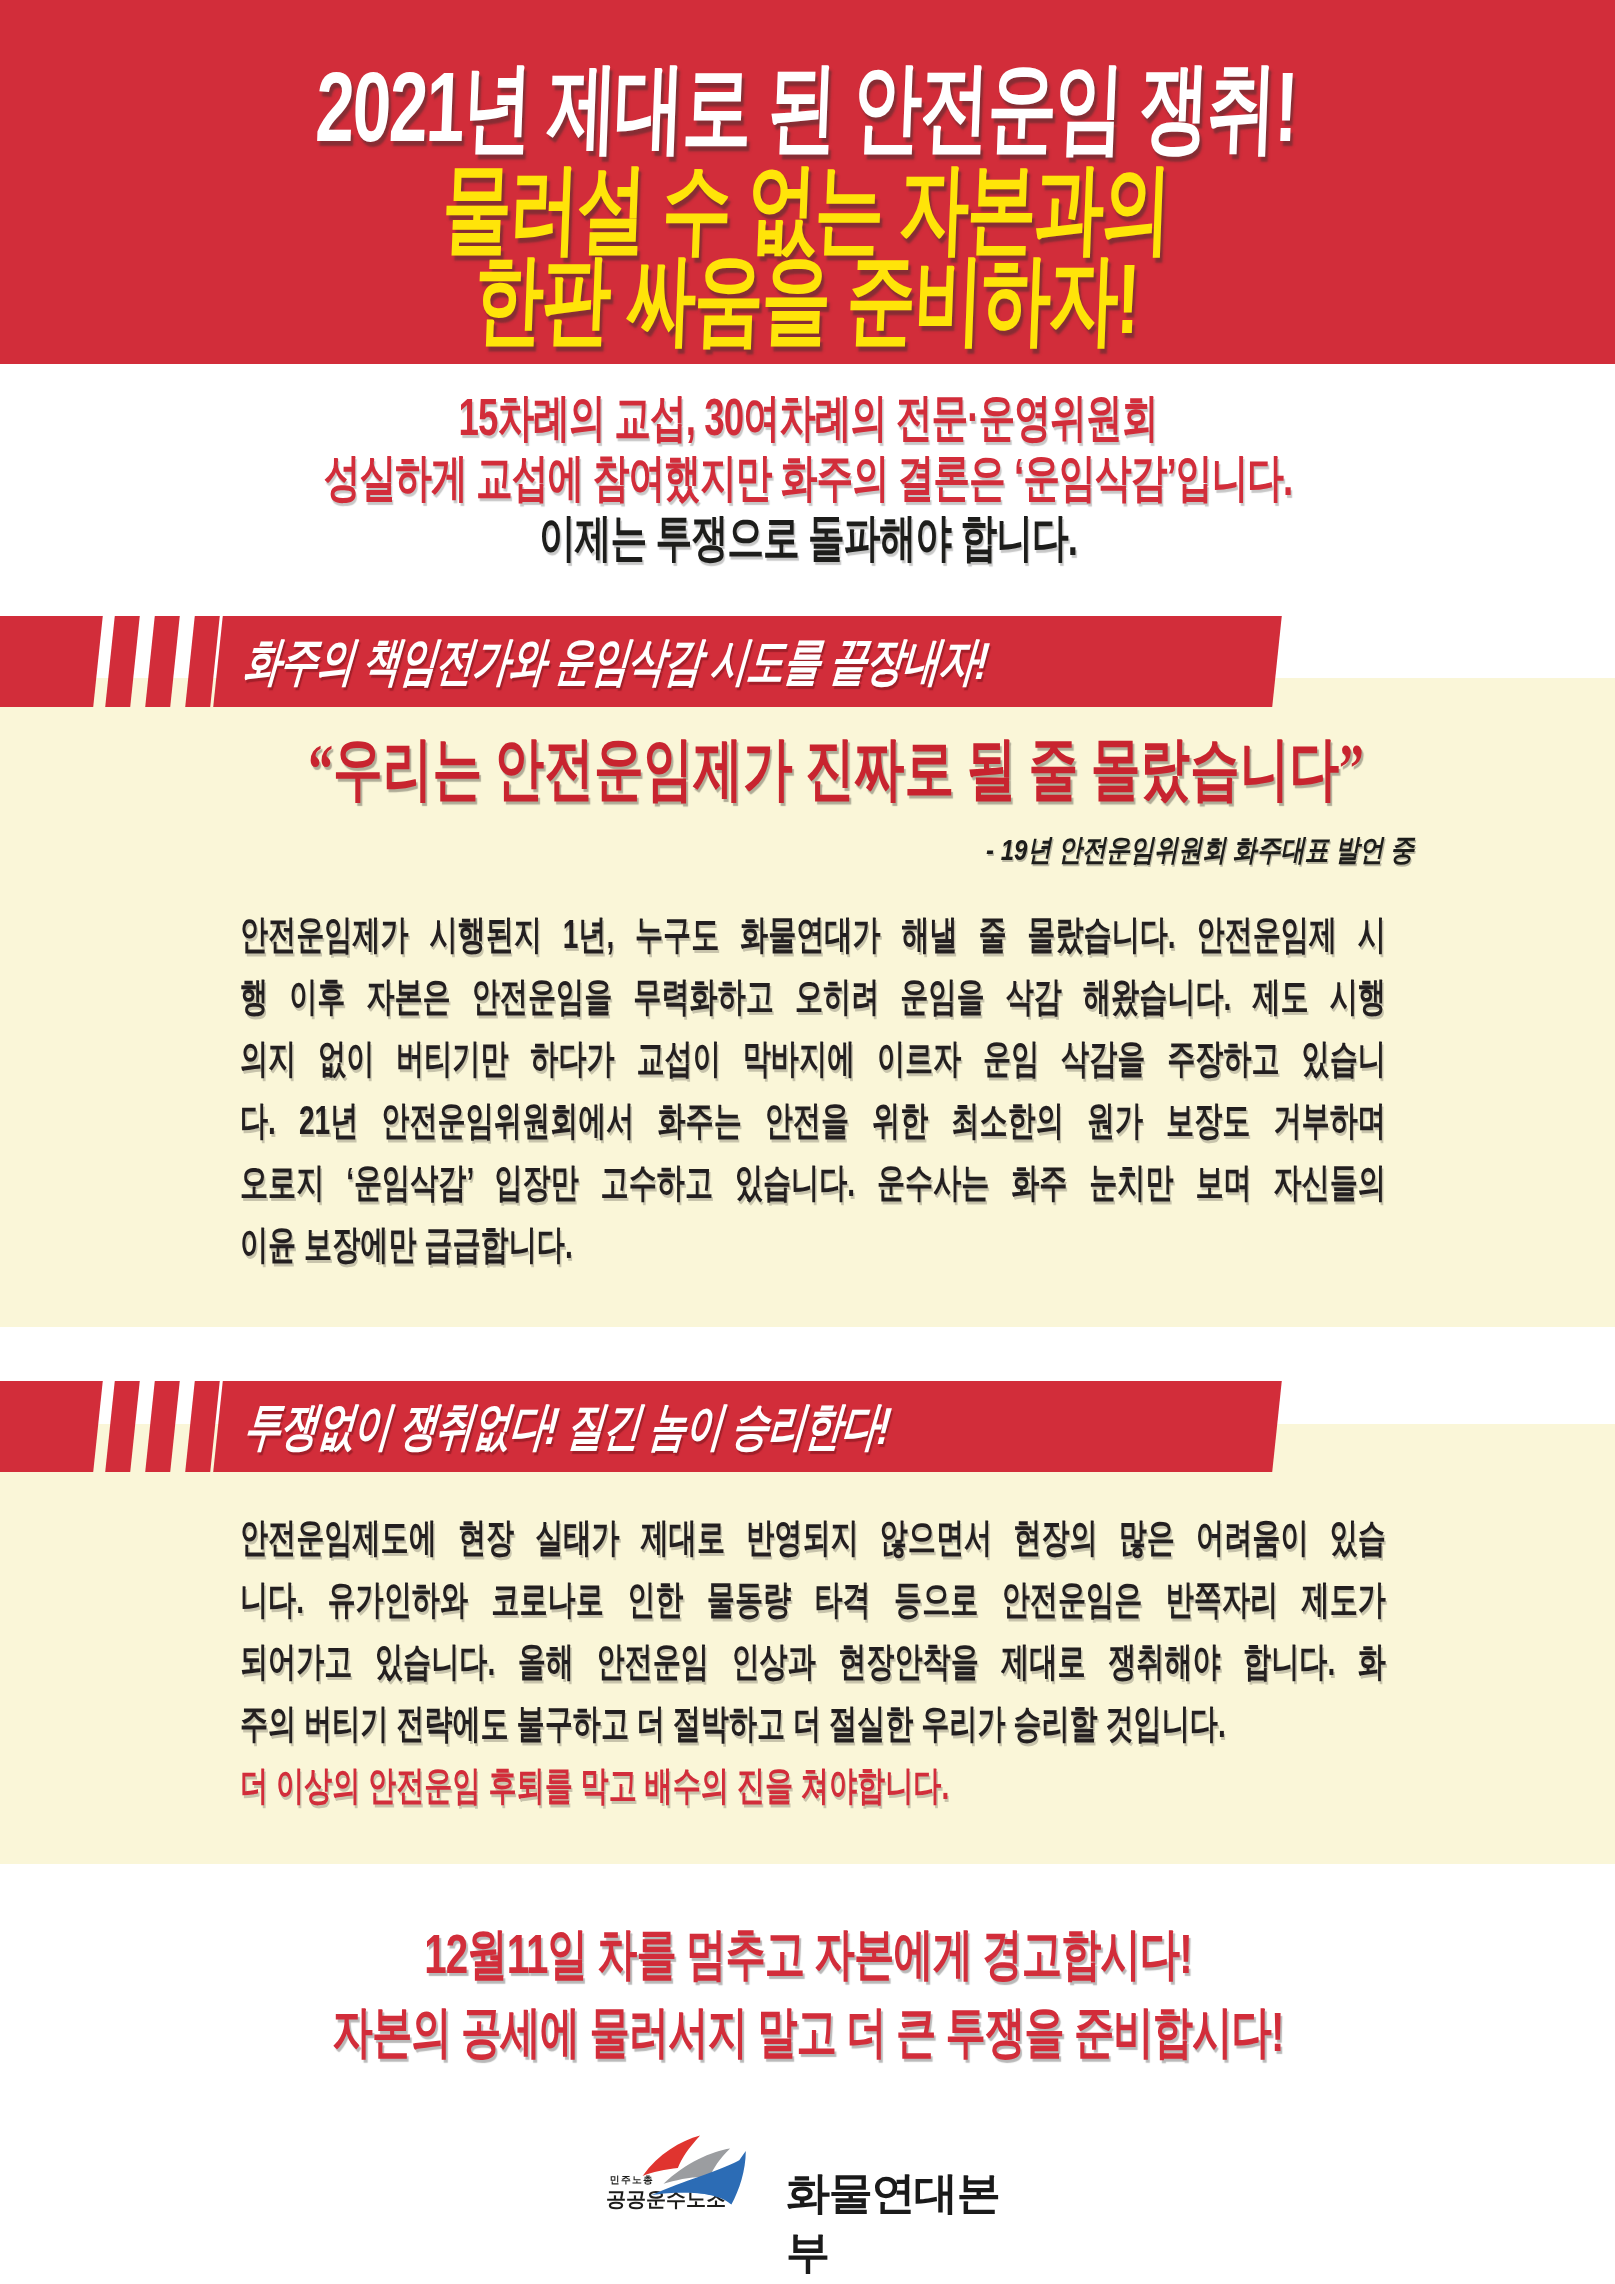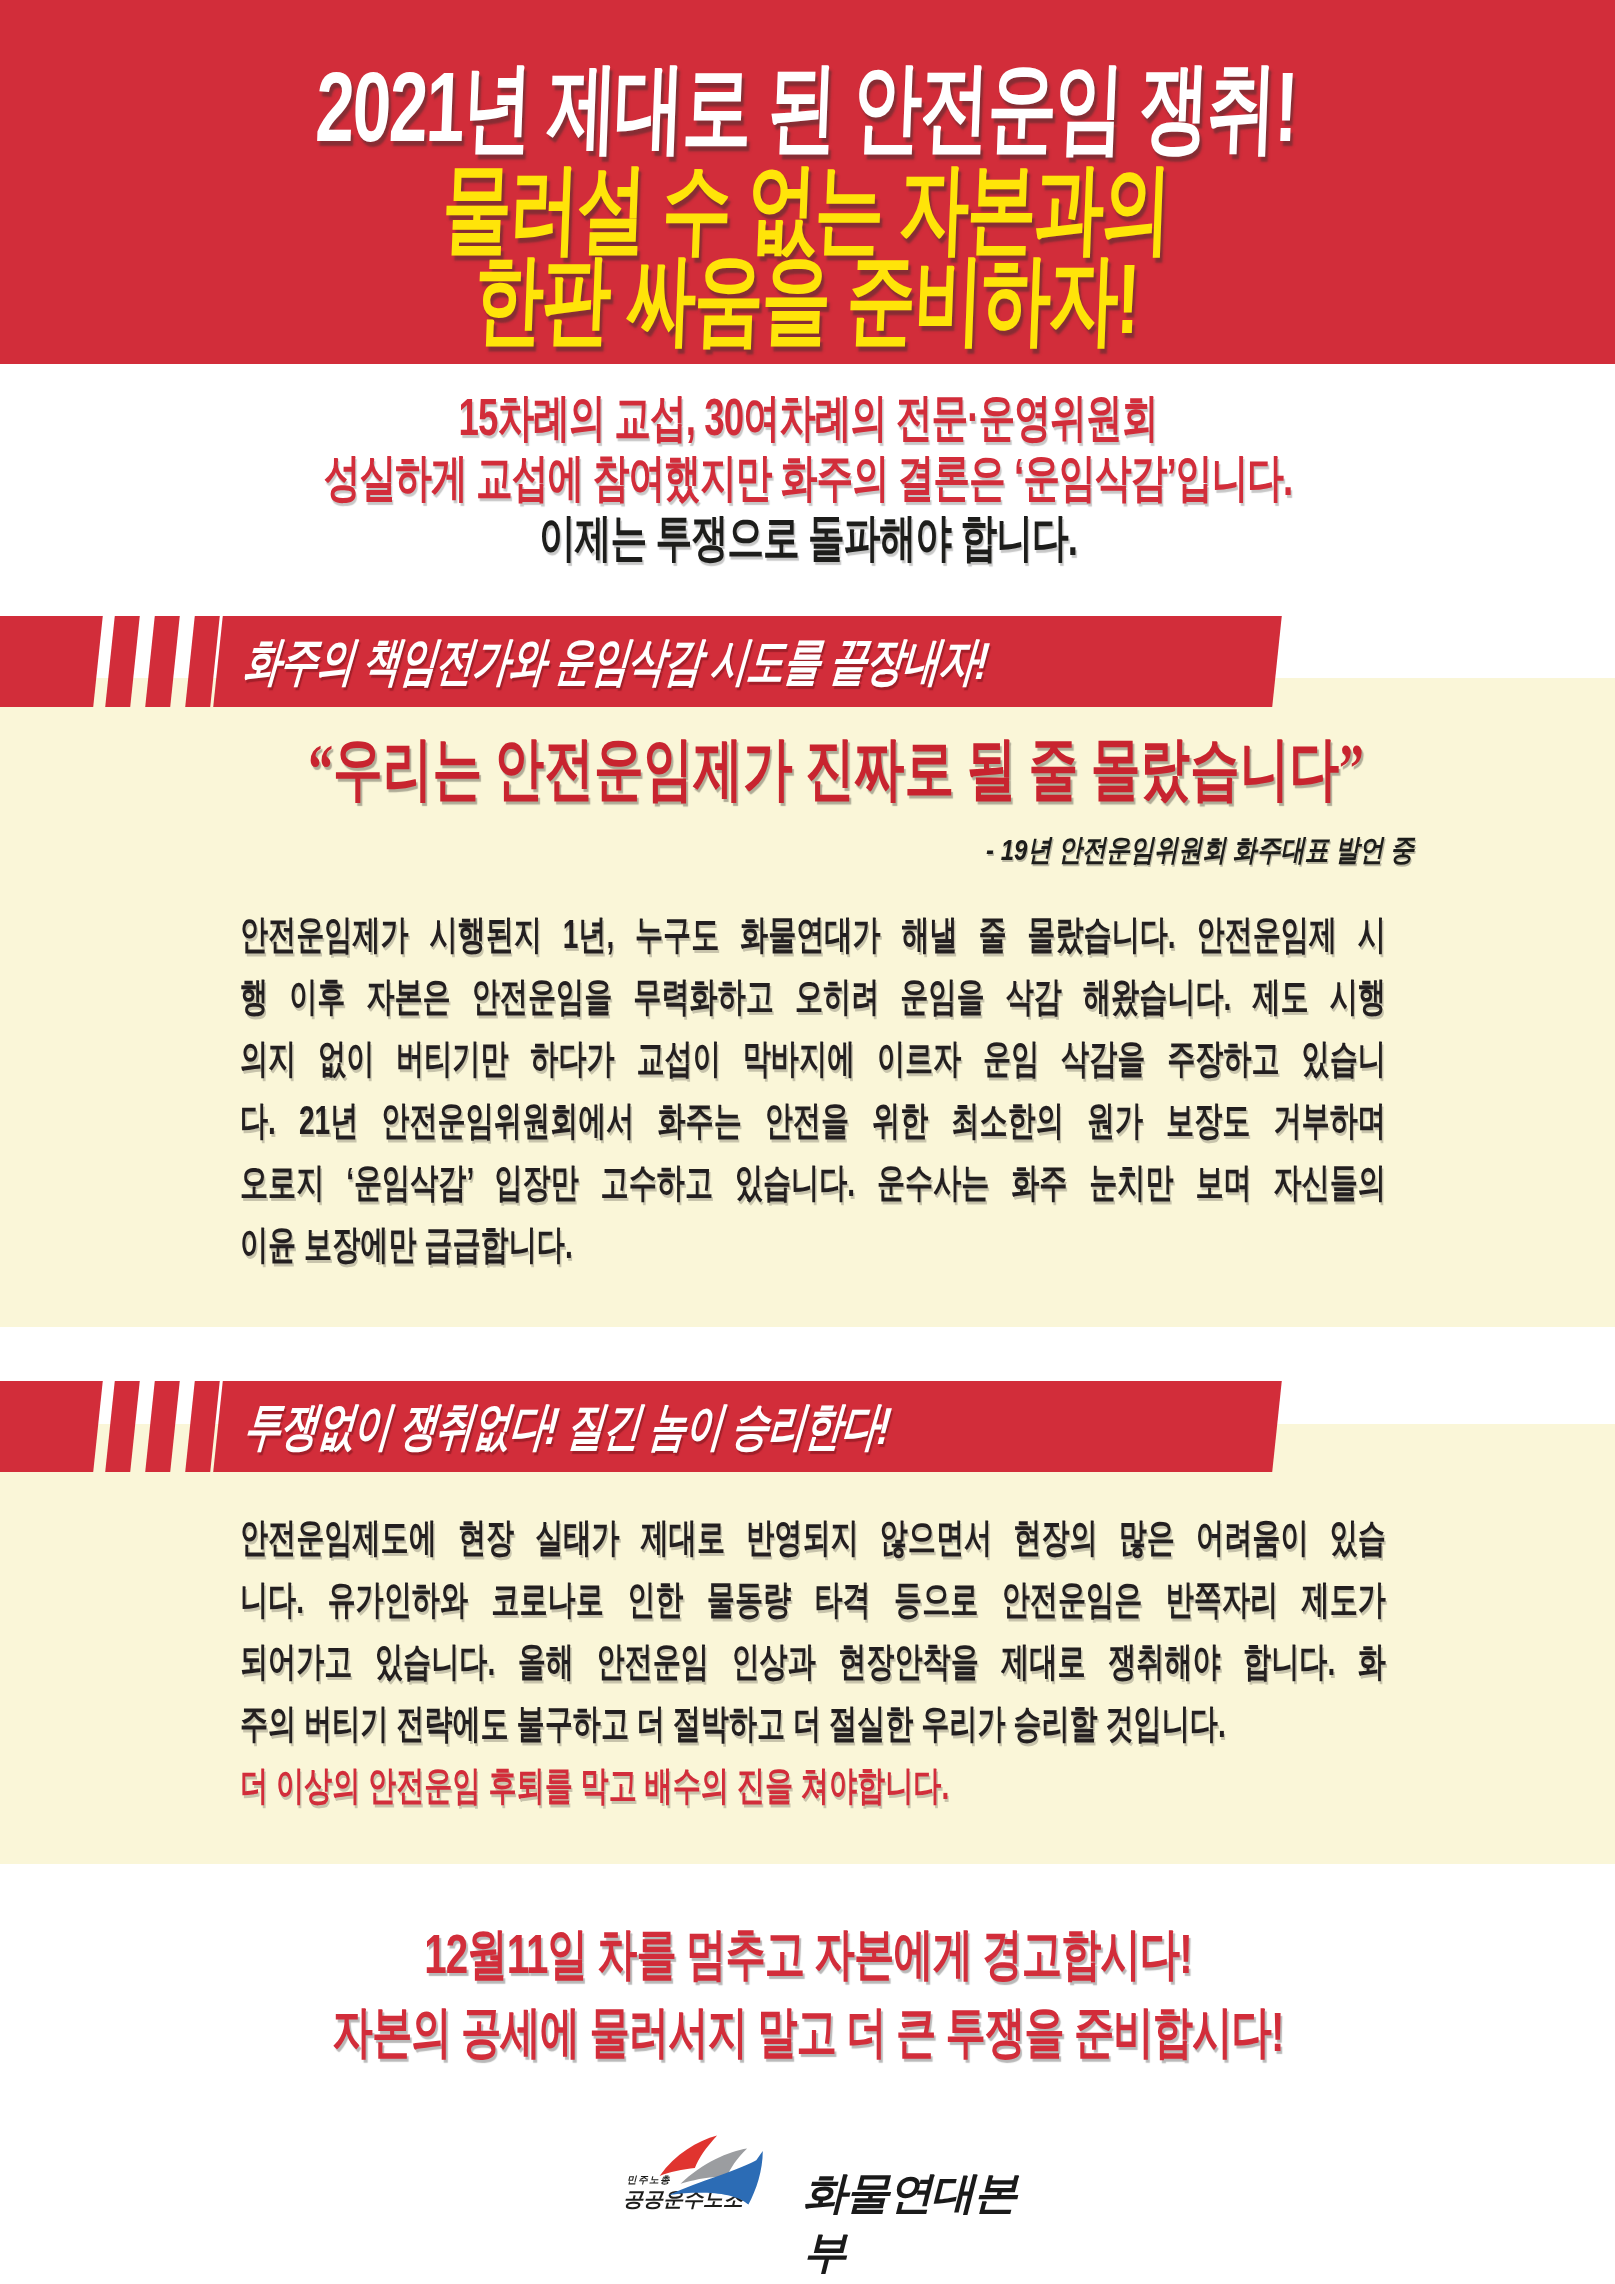--- a/index.html
+++ b/index.html
@@ -80,21 +80,21 @@
   
   .slogan{
     position:absolute;left:0;width:1616px;text-align:center;white-space:nowrap;
     color:#D22D3A;font-weight:900;font-size:56px;line-height:60px;letter-spacing:-1.3px;
     transform:scaleX(.72);transform-origin:center top;
     text-shadow:2.6px 3.3px 1.3px rgba(0,0,0,.28);
   }
   .slogan.sl1{top:1924px;}
   .slogan.sl2{top:2002px;}
   
-  .logo{position:absolute;left:619px;top:2131px;width:417px;height:98px;font-style:italic;}
+  .logo{position:absolute;left:602px;top:2131px;width:417px;height:98px;}
   .logo .kctu{position:absolute;left:7.8px;top:43px;font-size:9.8px;font-weight:700;letter-spacing:1.3px;color:#1D1D1B;}
   .logo .kptu{position:absolute;left:3.9px;top:55px;font-size:20px;font-weight:900;letter-spacing:0px;color:#1D1D1B;text-align:right;}
   .logo .flame{position:absolute;left:38px;top:2.6px;}
   .logo .org{position:absolute;left:156px;top:33px;font-size:44px;font-weight:900;letter-spacing:-1.3px;color:#1A1A1A;margin-left:28px;}
 </style>
 </head>
 <body>
 
 <div id="poster">
 

